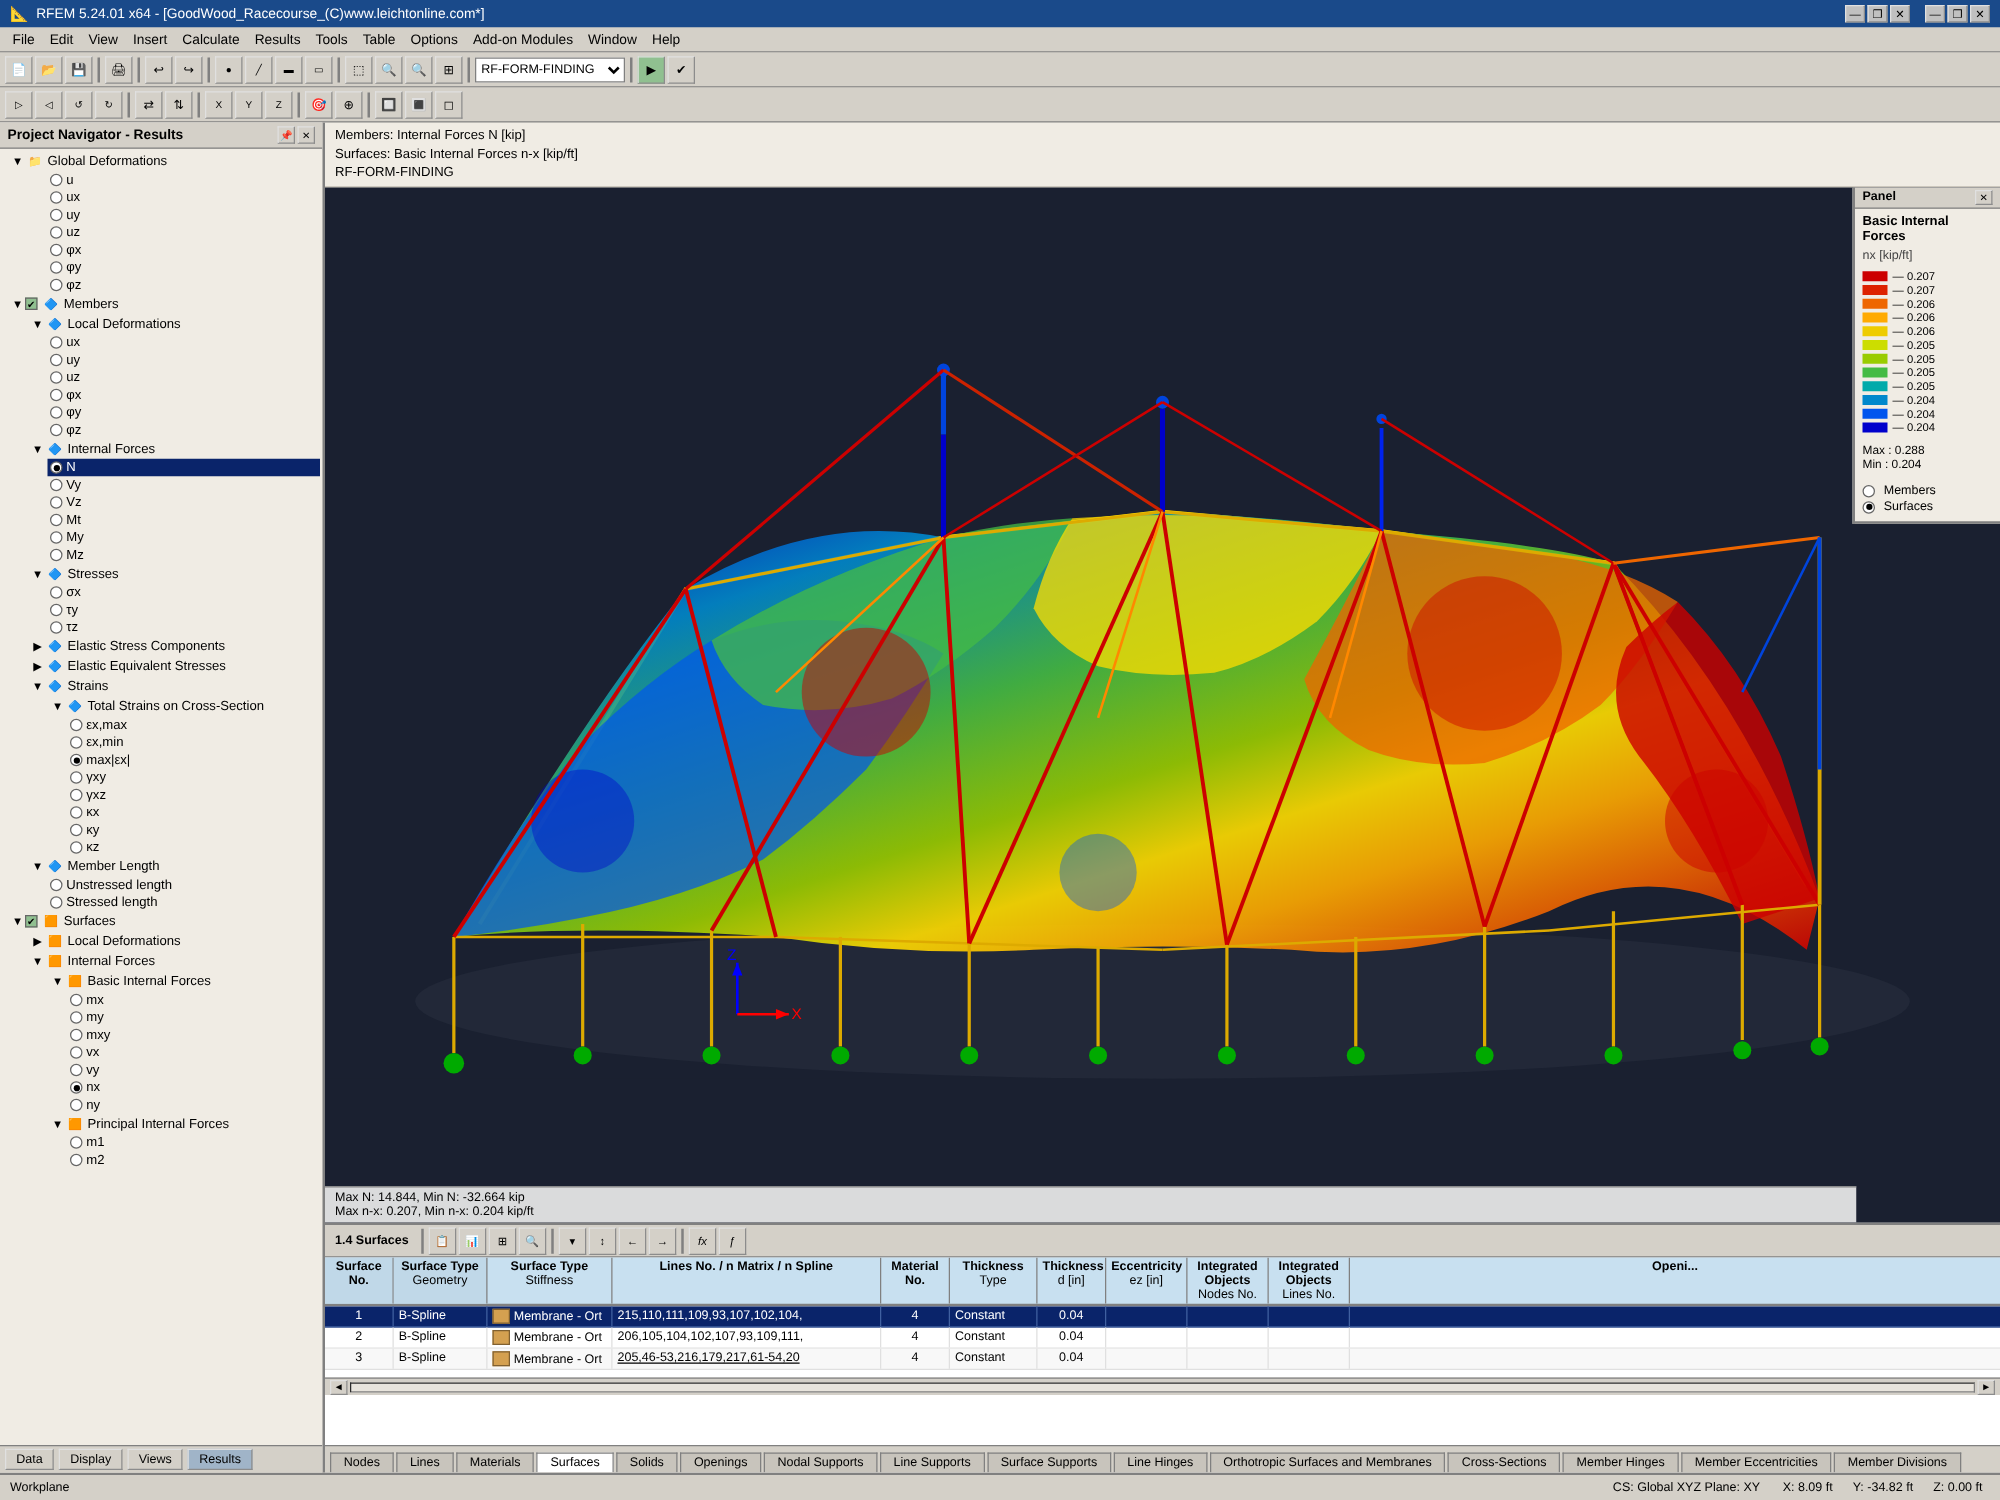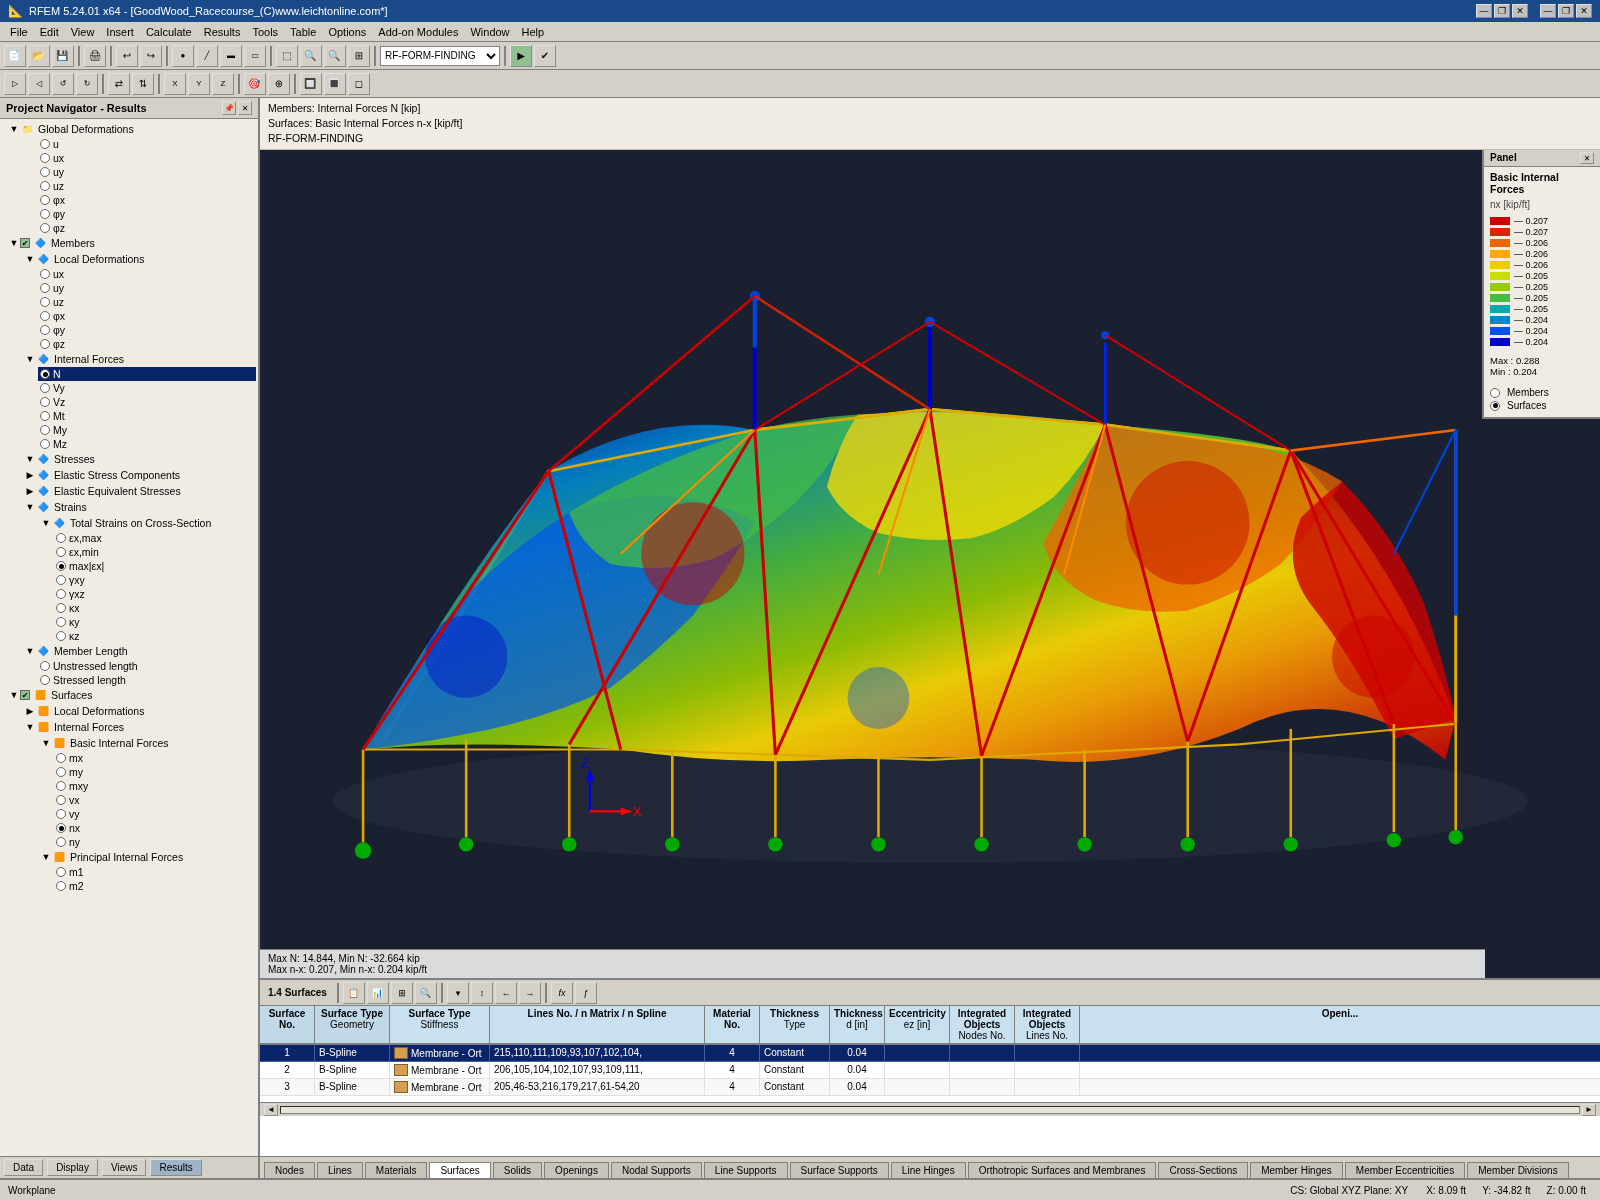--- a/index.html
+++ b/index.html
@@ -300,20 +300,34 @@
           <div class="tree-item">
               <span class="radio-dot"></span>
               <span>Mz</span>
             </div>
         </div>
 
         <div class="tree-item">
           <span class="tree-expand">▼</span>
           <span class="tree-icon">🔷</span>
           <span>Stresses</span>
+        </div>
+        <div style="padding-left:16px;">
+          <div class="tree-item">
+              <span class="radio-dot"></span>
+              <span>σx</span>
+            </div>
+          <div class="tree-item">
+              <span class="radio-dot"></span>
+              <span>τy</span>
+            </div>
+          <div class="tree-item">
+              <span class="radio-dot"></span>
+              <span>τz</span>
+            </div>
         </div>
 
         <div class="tree-item">
           <span class="tree-expand">▶</span>
           <span class="tree-icon">🔷</span>
           <span>Elastic Stress Components</span>
         </div>
 
         <div class="tree-item">
           <span class="tree-expand">▶</span>
@@ -766,21 +780,21 @@
           <div style="flex:1;padding:2px 4px;"></div>
         </div>
 
         <div class="table-row alt" style="display:flex;font-size:10px;border-bottom:1px solid #e0e0e0;background:#f8f8f8;">
           <div style="width:55px;min-width:55px;border-right:1px solid #e0e0e0;padding:2px 4px;text-align:center;">3</div>
           <div style="width:75px;min-width:75px;border-right:1px solid #e0e0e0;padding:2px 4px;">B-Spline</div>
           <div style="width:100px;min-width:100px;border-right:1px solid #e0e0e0;padding:2px 4px;display:flex;align-items:center;gap:3px;">
             <span style="display:inline-block;width:14px;height:12px;background:#d4a050;border:1px solid #806030;"></span>
             Membrane - Ort
           </div>
-          <div style="width:215px;min-width:215px;border-right:1px solid #e0e0e0;padding:2px 4px;overflow:hidden;text-overflow:ellipsis;white-space:nowrap;">205,46-53,216,179,217,61-54,20</div>
+          <div style="width:215px;min-width:215px;border-right:1px solid #e0e0e0;padding:2px 4px;overflow:hidden;text-overflow:ellipsis;white-space:nowrap;text-decoration:underline;">205,46-53,216,179,217,61-54,20</div>
           <div style="width:55px;min-width:55px;border-right:1px solid #e0e0e0;padding:2px 4px;text-align:center;">4</div>
           <div style="width:70px;min-width:70px;border-right:1px solid #e0e0e0;padding:2px 4px;">Constant</div>
           <div style="width:55px;min-width:55px;border-right:1px solid #e0e0e0;padding:2px 4px;text-align:center;">0.04</div>
           <div style="width:65px;min-width:65px;border-right:1px solid #e0e0e0;padding:2px 4px;"></div>
           <div style="width:65px;min-width:65px;border-right:1px solid #e0e0e0;padding:2px 4px;"></div>
           <div style="width:65px;min-width:65px;border-right:1px solid #e0e0e0;padding:2px 4px;"></div>
           <div style="flex:1;padding:2px 4px;"></div>
         </div>
       </div>
 

